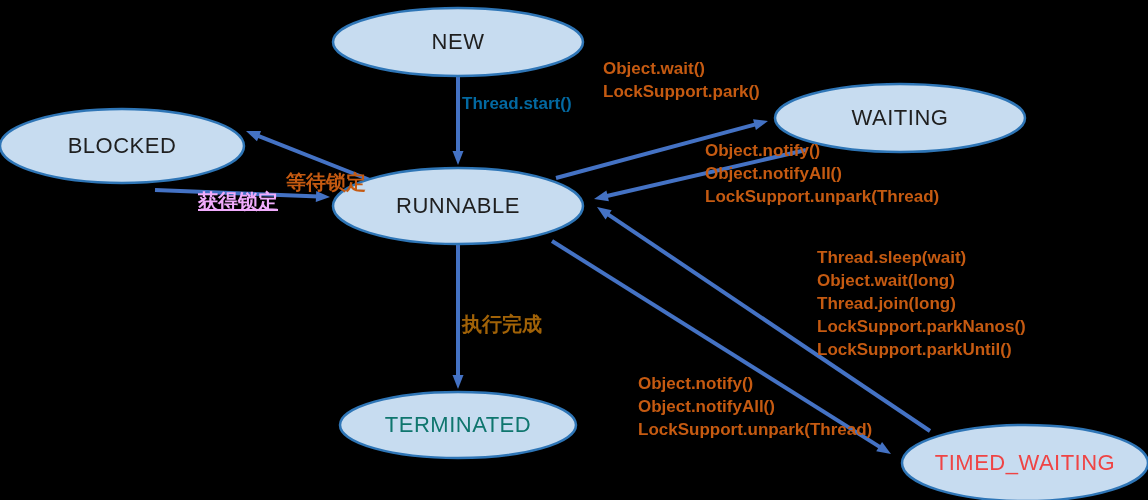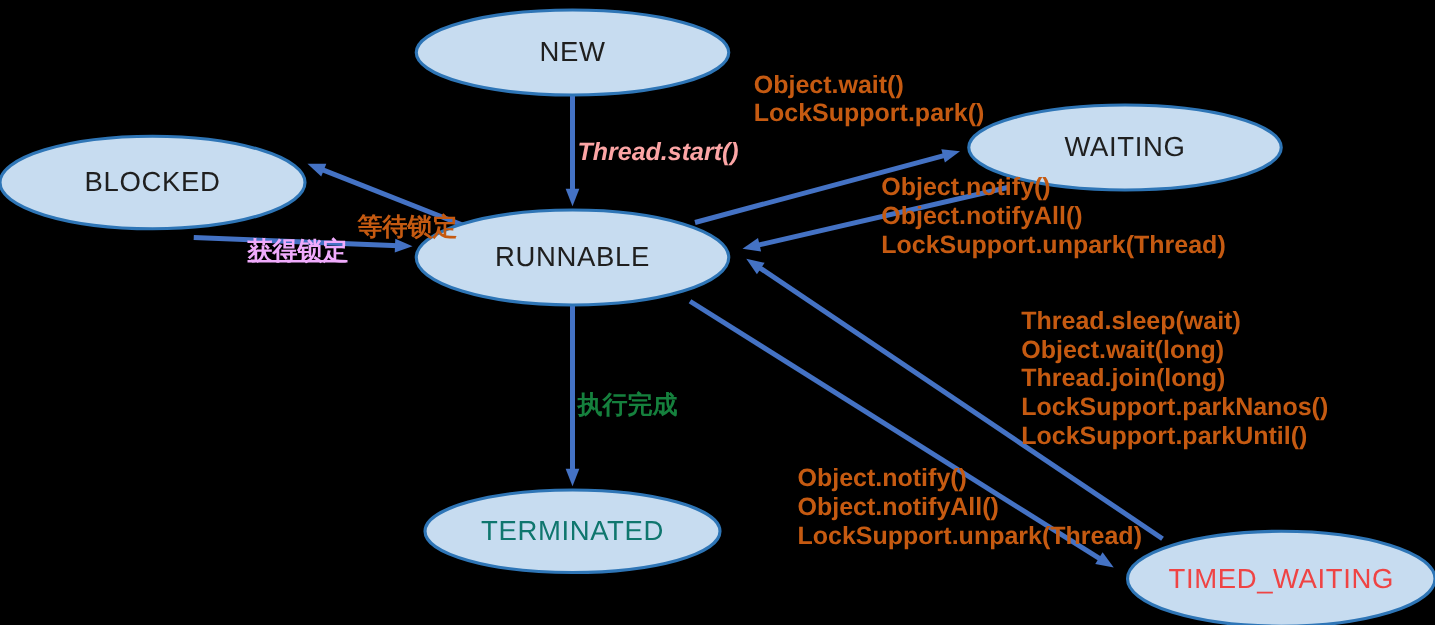--- a/index.html
+++ b/index.html
@@ -9,21 +9,21 @@
     font-family:"Liberation Sans", sans-serif;
   }
   #stage{position:absolute;inset:0;width:1140px;height:500px;}
   svg{position:absolute;left:0;top:0;}
   .label-layer{position:absolute;inset:0;pointer-events:none;}
   .node-label{
     position:absolute;transform:translate(-50%,-50%);
     font-size:22px;color:#1f1f1f;white-space:nowrap;letter-spacing:.5px;
   }
   .edge-label{position:absolute;font-weight:700;white-space:nowrap;}
-  .edge-label.kind-method{font-size:20px;line-height:23px;}
+  .edge-label.kind-method{font-size:17px;line-height:23px;}
   .edge-label.kind-action{font-size:20px;line-height:24px;}
 </style>
 </head>
 <body style="background: rgb(0, 0, 0);">
 
 <div id="stage">
   <svg id="diagram-svg" width="1148" height="500" viewBox="0 0 1148 500">
       <line x1="458" y1="76" x2="458" y2="154" stroke="#4472c4" stroke-width="4"></line>
       <polygon points="458,165 452.5,151 463.5,151" fill="#4472c4"></polygon>
       <line x1="458" y1="244" x2="458" y2="378" stroke="#4472c4" stroke-width="4"></line>
@@ -47,21 +47,21 @@
       <ellipse cx="458" cy="425" rx="118" ry="33" fill="#c7dcf0" stroke="#2e75b6" stroke-width="2.5"></ellipse>
       <ellipse cx="1025" cy="463" rx="123" ry="38" fill="#c7dcf0" stroke="#2e75b6" stroke-width="2.5"></ellipse>
     </svg>
   <div class="label-layer" id="label-layer">
       <div class="node-label" style="left: 458px; top: 42px; color: rgb(31, 31, 31);">NEW</div>
       <div class="node-label" style="left: 458px; top: 206px; color: rgb(31, 31, 31);">RUNNABLE</div>
       <div class="node-label" style="left: 122px; top: 146px; color: rgb(31, 31, 31);">BLOCKED</div>
       <div class="node-label" style="left: 900px; top: 118px; color: rgb(31, 31, 31);">WAITING</div>
       <div class="node-label" style="left: 458px; top: 425px; color: #0f766e; text-align: center;">TERMINATED</div>
       <div class="node-label" style="left: 1025px; top: 463px; color: #ef4444;">TIMED_WAITING</div>
-      <div class="edge-label kind-method" style="left: 462px; top: 111px; color: #fca5a5; font-style: italic;">
+      <div class="edge-label kind-method" style="left: 462px; top: 92px; color: #0369a1;">
         <div>Thread.start()</div>
       </div>
       <div class="edge-label kind-method" style="left: 603px; top: 57px; color: rgb(197, 90, 17);">
         <div>Object.wait()</div>
         <div>LockSupport.park()</div>
       </div>
       <div class="edge-label kind-method" style="left: 705px; top: 139px; color: rgb(197, 90, 17);">
         <div>Object.notify()</div>
         <div>Object.notifyAll()</div>
         <div>LockSupport.unpark(Thread)</div>
@@ -71,21 +71,21 @@
         <div>Object.wait(long)</div>
         <div>Thread.join(long)</div>
         <div>LockSupport.parkNanos()</div>
         <div>LockSupport.parkUntil()</div>
       </div>
       <div class="edge-label kind-method" style="left: 638px; top: 372px; color: rgb(197, 90, 17);">
         <div>Object.notify()</div>
         <div>Object.notifyAll()</div>
         <div>LockSupport.unpark(Thread)</div>
       </div>
-      <div class="edge-label kind-action" style="left: 462px; top: 312px; color: #15803d;">
+      <div class="edge-label kind-action" style="left: 462px; top: 312px; color: #a16207;">
         <div>执行完成</div>
       </div>
       <div class="edge-label kind-action" style="left: 286px; top: 126px; color: rgb(197, 90, 17); margin-top: 44px;">
         <div>等待锁定</div>
       </div>
       <div class="edge-label kind-action" style="left: 198px; top: 189px; color: #f0abfc; text-decoration: underline;">
         <div>获得锁定</div>
       </div>
     </div>
 </div>

